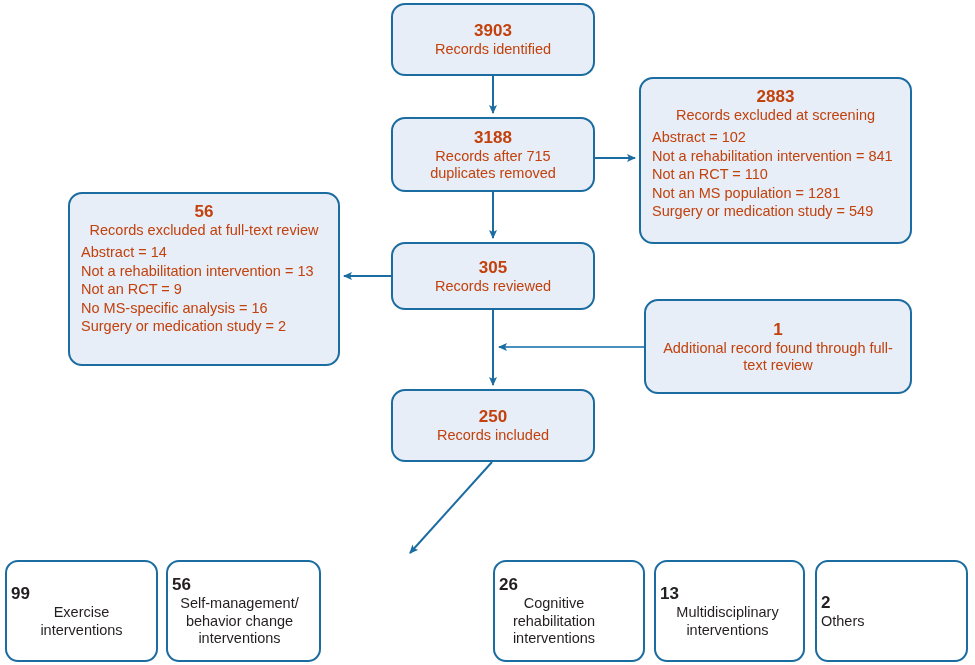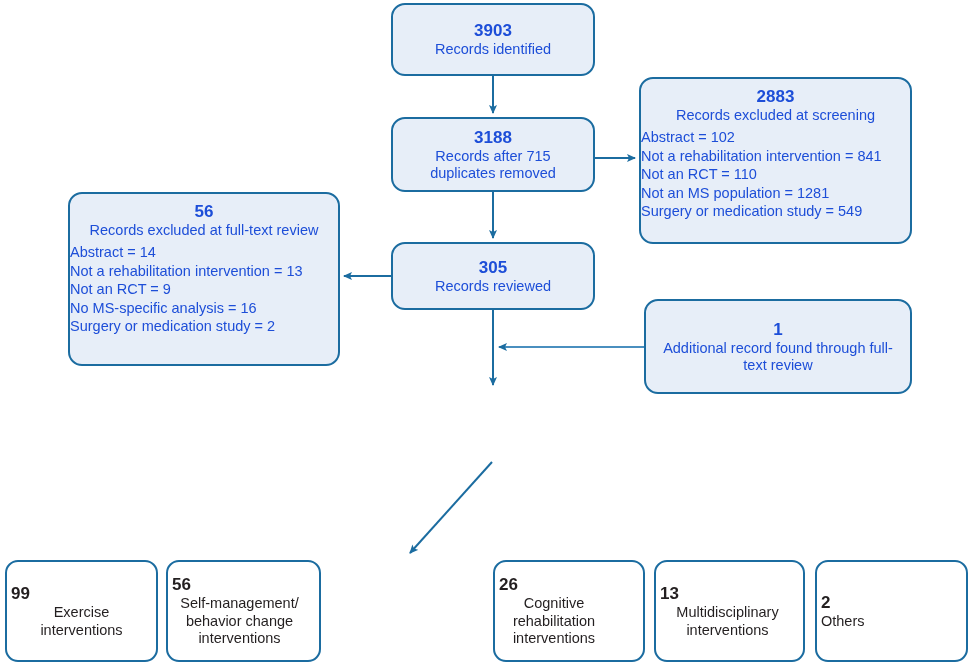--- a/index.html
+++ b/index.html
@@ -26,21 +26,21 @@
   .node {
     position: absolute;
     box-sizing: border-box;
     border: 2px solid #1b6ca0;
     border-radius: 14px;
     background: #e7eef8;
     display: flex;
     flex-direction: column;
     align-items: center;
     justify-content: center;
-    color: #1d4ed8;
+    color: #c2410c;
   }
   .node .num {
     font-weight: bold;
     font-size: 17px;
     line-height: 20px;
     text-align: center;
   }
   .node .cap {
     font-size: 14.5px;
     line-height: 17px;
@@ -50,21 +50,21 @@
     align-items: stretch;
     justify-content: flex-start;
     padding: 8px 0 6px 0;
   }
   .node.withlist .num,
   .node.withlist .cap {
     width: 100%;
   }
   .node .list {
     margin-top: 4px;
-    padding-left: 0;
+    padding-left: 11px;
     font-size: 14.5px;
     line-height: 18.5px;
     text-align: left;
   }
   .node .list div {
     white-space: nowrap;
   }
   
   .cat {
     position: absolute;
@@ -158,20 +158,24 @@
   <div class="node" style="left:391px; top:242px; width:204px; height:68px;">
     <div class="num">305</div>
     <div class="cap">Records reviewed</div>
   </div>
 
   <div class="node" style="left:644px; top:299px; width:268px; height:95px; padding:0 16px;">
     <div class="num">1</div>
     <div class="cap">Additional record found through full-text review</div>
   </div>
 
+  <div class="node" style="left:391px; top:389px; width:204px; height:73px;">
+    <div class="num">250</div>
+    <div class="cap">Records included</div>
+  </div>
 
   <div class="cat" style="left:5px; top:560px; width:153px; height:102px;">
     <div class="num">99</div>
     <div class="cap">Exercise interventions</div>
   </div>
 
   <div class="cat" style="left:166px; top:560px; width:155px; height:102px;">
     <div class="num">56</div>
     <div class="cap" style="max-width:135px;">Self-management/ behavior change interventions</div>
   </div>

